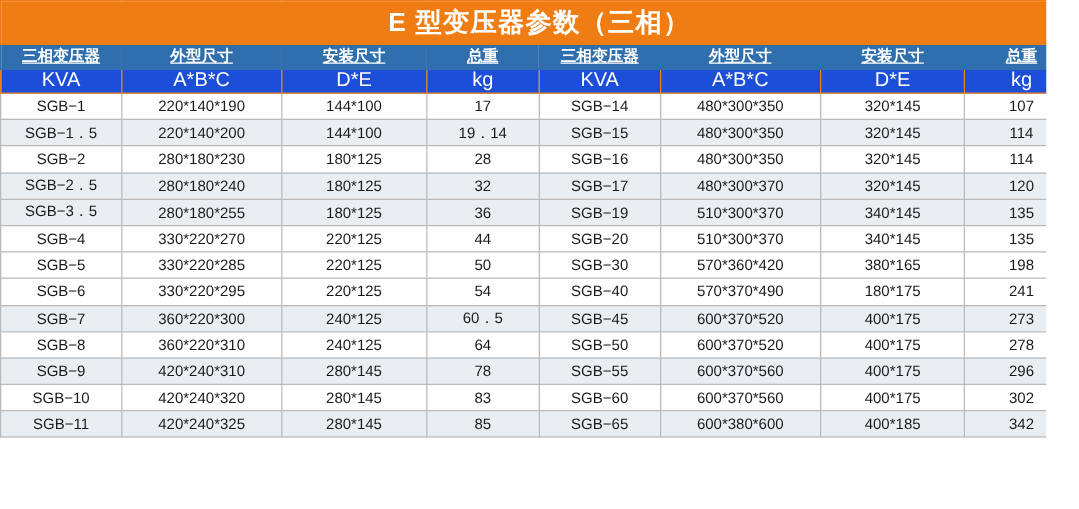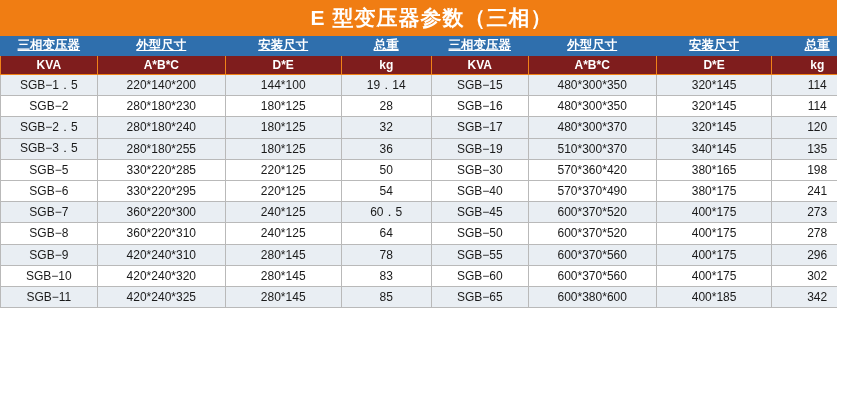--- a/index.html
+++ b/index.html
@@ -43,24 +43,24 @@
   .hdr1 {
     background: #2f6fad;
     color: #ffffff;
     font-weight: bold;
     font-size: 12.5px;
     height: 19px;
     border: 1px solid #2f6fad !important;
     text-decoration: underline;
   }
   .hdr2 {
-    background: #7f1d1d;
+    background: #1d4ed8;
     color: #ffffff;
-    font-weight: bold;
-    font-size: 12px;
+    font-weight: normal;
+    font-size: 16px;
     height: 18px;
     border: 1px solid #f08318 !important;
   }
   
   .dcell {
     font-size: 12px;
     color: #1a1a1a;
     height: 20.2px;
     background: #ffffff;
   }
@@ -104,20 +104,30 @@
       <tr>
         <td class="hdr2">KVA</td>
         <td class="hdr2">A*B*C</td>
         <td class="hdr2">D*E</td>
         <td class="hdr2">kg</td>
         <td class="hdr2">KVA</td>
         <td class="hdr2">A*B*C</td>
         <td class="hdr2">D*E</td>
         <td class="hdr2">kg</td>
       </tr>
+    <tr>
+          <td class="dcell">SGB−1</td>
+          <td class="dcell">220*140*190</td>
+          <td class="dcell">144*100</td>
+          <td class="dcell">17</td>
+          <td class="dcell">SGB−14</td>
+          <td class="dcell">480*300*350</td>
+          <td class="dcell">320*145</td>
+          <td class="dcell">107</td>
+        </tr>
         <tr class="alt">
           <td class="dcell">SGB−1．5</td>
           <td class="dcell">220*140*200</td>
           <td class="dcell">144*100</td>
           <td class="dcell">19．14</td>
           <td class="dcell">SGB−15</td>
           <td class="dcell">480*300*350</td>
           <td class="dcell">320*145</td>
           <td class="dcell">114</td>
         </tr>
@@ -145,37 +155,47 @@
           <td class="dcell">SGB−3．5</td>
           <td class="dcell">280*180*255</td>
           <td class="dcell">180*125</td>
           <td class="dcell">36</td>
           <td class="dcell">SGB−19</td>
           <td class="dcell">510*300*370</td>
           <td class="dcell">340*145</td>
           <td class="dcell">135</td>
         </tr>
         <tr>
+          <td class="dcell">SGB−4</td>
+          <td class="dcell">330*220*270</td>
+          <td class="dcell">220*125</td>
+          <td class="dcell">44</td>
+          <td class="dcell">SGB−20</td>
+          <td class="dcell">510*300*370</td>
+          <td class="dcell">340*145</td>
+          <td class="dcell">135</td>
+        </tr>
+        <tr>
           <td class="dcell">SGB−5</td>
           <td class="dcell">330*220*285</td>
           <td class="dcell">220*125</td>
           <td class="dcell">50</td>
           <td class="dcell">SGB−30</td>
           <td class="dcell">570*360*420</td>
           <td class="dcell">380*165</td>
           <td class="dcell">198</td>
         </tr>
         <tr>
           <td class="dcell">SGB−6</td>
           <td class="dcell">330*220*295</td>
           <td class="dcell">220*125</td>
           <td class="dcell">54</td>
           <td class="dcell">SGB−40</td>
           <td class="dcell">570*370*490</td>
-          <td class="dcell">380*175</td>
+          <td class="dcell">180*175</td>
           <td class="dcell">241</td>
         </tr>
         <tr class="alt">
           <td class="dcell">SGB−7</td>
           <td class="dcell">360*220*300</td>
           <td class="dcell">240*125</td>
           <td class="dcell">60．5</td>
           <td class="dcell">SGB−45</td>
           <td class="dcell">600*370*520</td>
           <td class="dcell">400*175</td>

